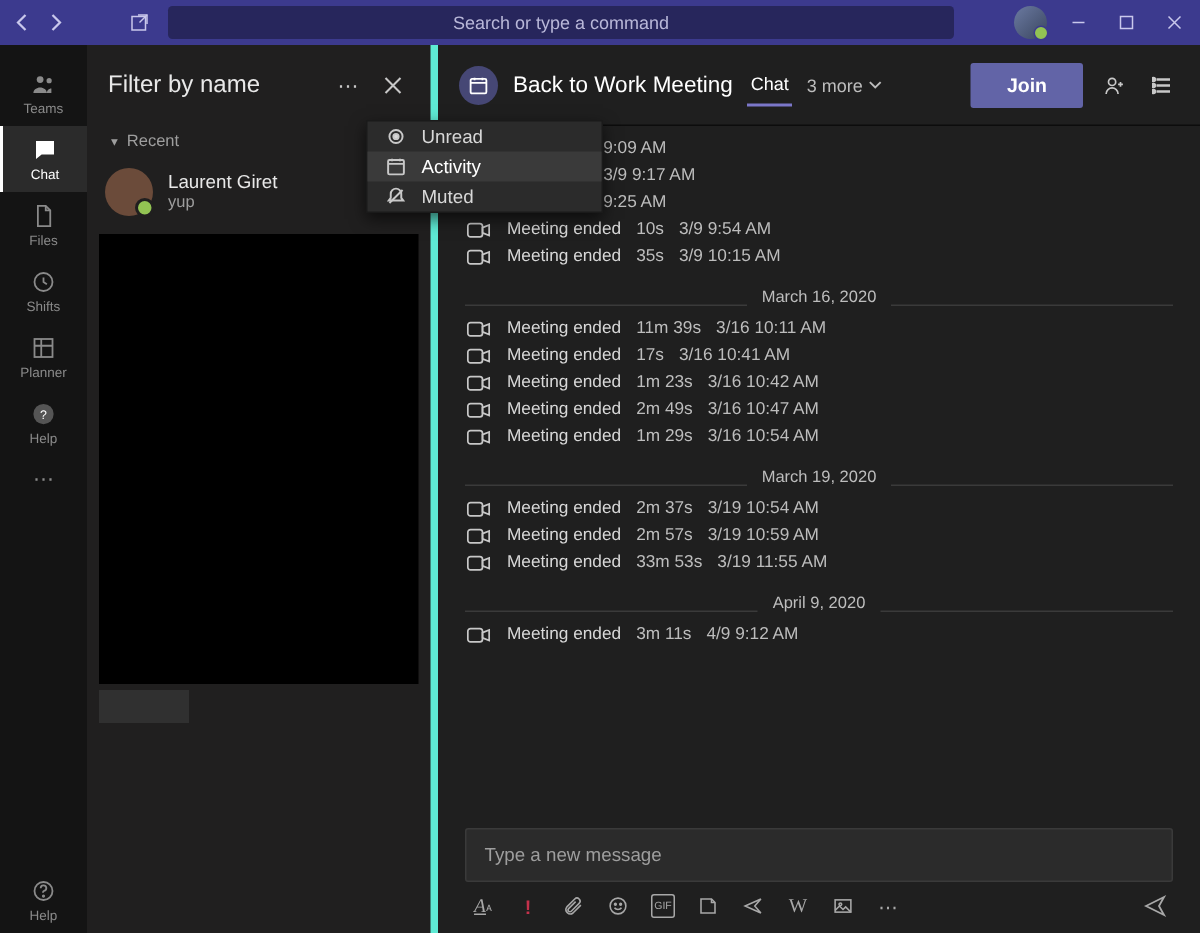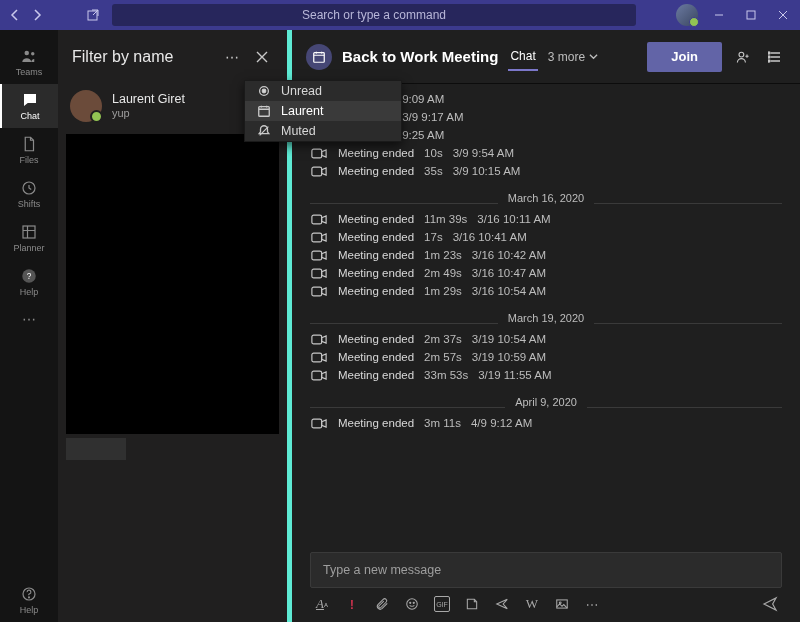--- a/index.html
+++ b/index.html
@@ -39,21 +39,21 @@
   .grey-bar { margin:4px 8px 0; height:22px; background:#303030; width:60px;}
   
   .filter-menu { position:absolute; top:50px; left:186px; width:158px; background:#2b2b2b; border:1px solid #1a1a1a; box-shadow:0 4px 10px rgba(0,0,0,.6); z-index:10;}
   .fm-row { height:20px; display:flex; align-items:center; gap:10px; padding:0 12px; font-size:12.5px; color:#d8d8d8; cursor:pointer;}
   .fm-row.selected { background:#3a3a3a; color:#fff;}
   .fm-row svg { width:14px; height:14px; fill:none; stroke:#c8c8c8; stroke-width:1.5;}
   
   .conv { flex:1; display:flex; flex-direction:column; background:#1f1f1f; min-width:0;}
   .conv-head { height:54px; display:flex; align-items:center; gap:10px; padding:0 14px; border-bottom:1px solid #0c0c0c;}
   .meeting-icon { width:26px; height:26px; border-radius:50%; background:#464775; display:flex; align-items:center; justify-content:center; color:#fff; font-size:13px;}
-  .conv-title { font-size:15px; font-weight:700; color:#fff;}
+  .conv-title { font-size:15px; font-weight:400; color:#fff;}
   .tab { font-size:12px; color:#bdbdbd; padding:6px 2px; cursor:pointer;}
   .tab.active { color:#fff; border-bottom:2px solid #7b77c9;}
   .more-tabs { font-size:12px; color:#bdbdbd; cursor:pointer; display:flex; align-items:center; gap:4px;}
   .conv-head-spacer { flex:1; }
   .join-btn { background:#6264a7; color:#fff; font-size:13px; font-weight:600; border:none; height:30px; padding:0 24px; border-radius:2px; cursor:pointer;}
   .head-icon { width:22px; height:22px; color:#c8c8c8; display:flex; align-items:center; justify-content:center; cursor:pointer; font-size:13px;}
   
   .log { flex:1; overflow:hidden; padding:6px 0 0 0;}
   .row { display:flex; align-items:center; gap:10px; padding:3px 0 3px 18px; font-size:11.5px; color:#bdbdbd;}
   .row .cam { width:18px; height:12px; display:flex; align-items:center; justify-content:center;}
@@ -178,20 +178,21 @@
   <div class="panel">
     <div class="panel-head">
       <div class="filter-title">Filter by name</div>
       <div class="head-btn">⋯</div>
       <div class="head-btn">
         <svg width="12" height="12" viewBox="0 0 12 12">
             <path d="M1 1l10 10M11 1 1 11" stroke="currentColor" stroke-width="1.4"></path>
           </svg>
       </div>
     </div>
+    <div class="section-label">Recent</div>
     <div class="chat-item">
       <div class="chat-avatar"></div>
       <div class="chat-text">
         <span class="chat-name">Laurent Giret</span>
         <span class="chat-preview">yup</span>
       </div>
     </div>
     <div class="black-box"></div>
     <div class="grey-bar"></div>
 
@@ -201,21 +202,21 @@
             <circle cx="8" cy="8" r="5"></circle>
             <circle cx="8" cy="8" r="2" fill="currentColor"></circle>
           </svg>
         <span>Unread</span>
       </div>
       <div class="fm-row selected">
         <svg viewBox="0 0 16 16">
             <rect x="2" y="3" width="12" height="11" rx="1"></rect>
             <path d="M2 6h12M5 2v2M11 2v2"></path>
           </svg>
-        <span>Laurent</span>
+        <span>Activity</span>
       </div>
       <div class="fm-row">
         <svg viewBox="0 0 16 16">
             <path d="M8 2a4 4 0 0 0-4 4v3l-1.5 2h11L12 9V6a4 4 0 0 0-4-4z"></path>
             <path d="M3 13l10-10"></path>
           </svg>
         <span>Muted</span>
       </div>
     </div>
   </div>

